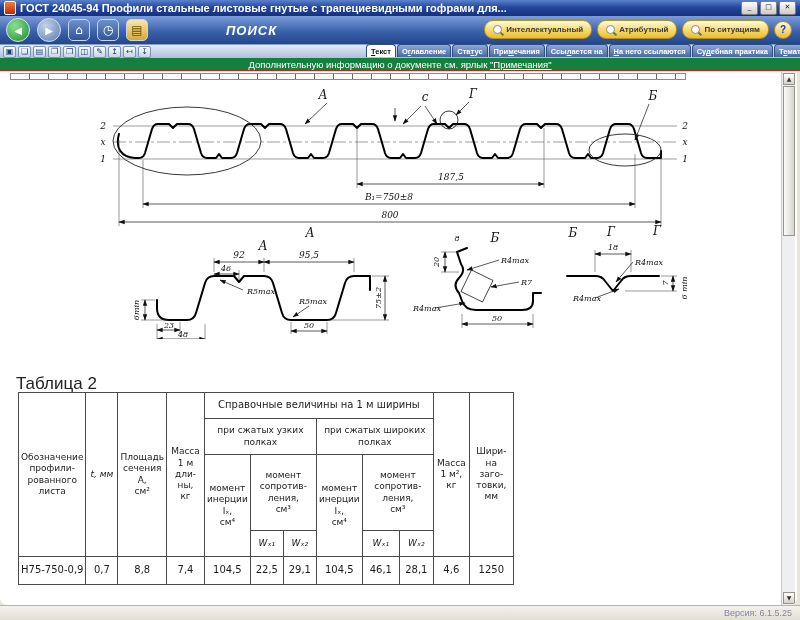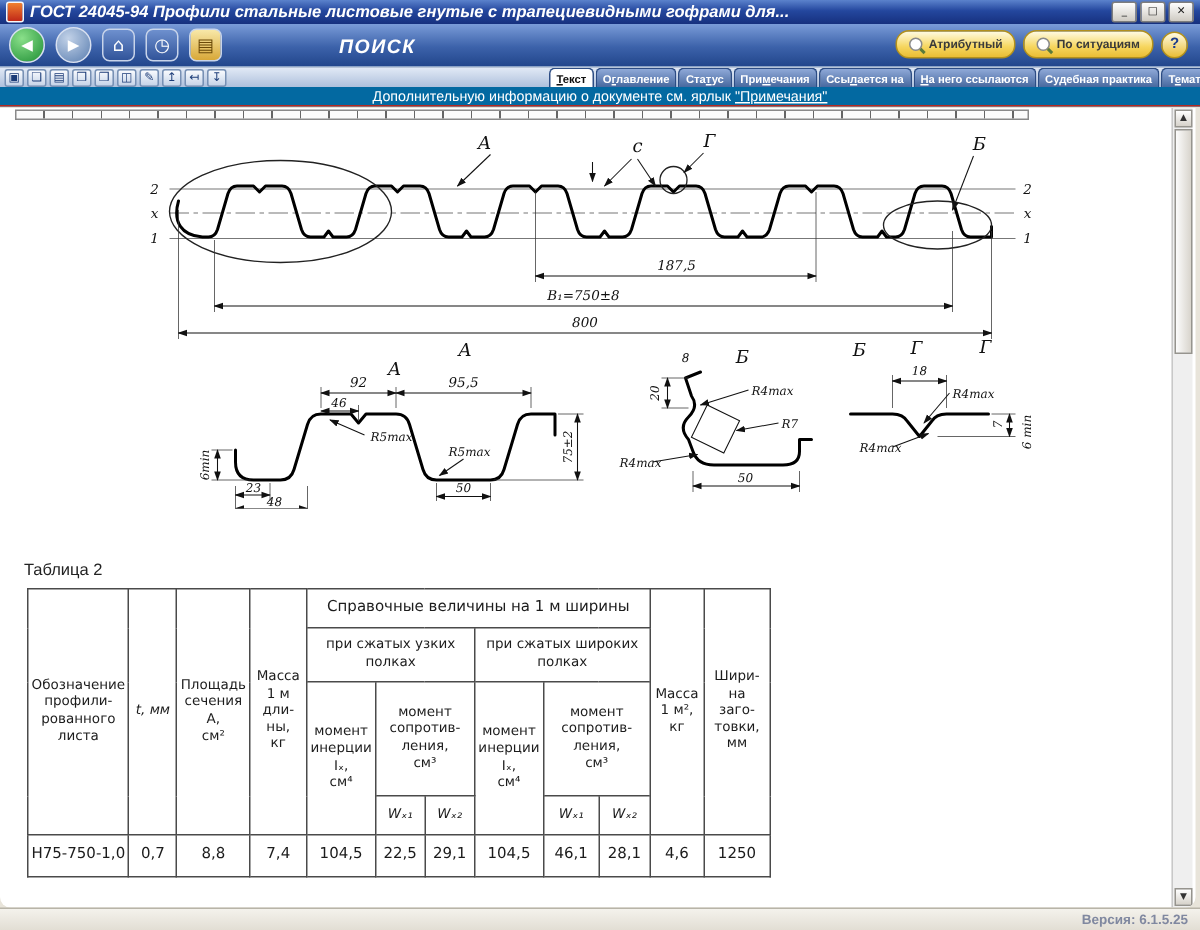--- a/index.html
+++ b/index.html
@@ -4,21 +4,21 @@
 <style>
   html,body{margin:0;padding:0;}
   .screen{position:relative;width:800px;height:620px;background:#e8e4da;overflow:hidden;
           font-family:"Liberation Sans",sans-serif;}
 
   
   .titlebar{position:absolute;top:0;left:0;width:800px;height:16px;
     background:linear-gradient(180deg,#5b82cc 0%,#24479e 45%,#16307e 100%);
     display:flex;align-items:center;padding:0 4px;box-sizing:border-box;gap:4px;}
   .doc-icon{width:10px;height:12px;background:linear-gradient(#f08030,#c02818);border:1px solid #f8f8f8;border-radius:2px;}
-  .title-text{color:#fff;font-weight:bold;font-size:11px;white-space:nowrap;overflow:hidden;flex:1;font-style:italic;}
+  .title-text{color:#fff;font-weight:bold;font-size:11px;white-space:nowrap;overflow:hidden;flex:1;}
   .win-controls{display:flex;gap:2px;}
   .win-btn{width:15px;height:12px;background:linear-gradient(#fefefe,#cfcbc3);
     border:1px solid #7d7d7d;border-radius:2px;font-family:"DejaVu Sans",sans-serif;
     font-size:7px;line-height:11px;text-align:center;color:#222;}
 
   
   .navbar{position:absolute;top:16px;left:0;width:800px;height:28px;
     background:linear-gradient(180deg,#7a9cd8 0%,#3c62aa 55%,#22468c 100%);}
   .nav-left{position:absolute;left:6px;top:2px;display:flex;gap:7px;align-items:center;}
   .nav-circle{width:24px;height:24px;border-radius:50%;border:1px solid #d8e0f0;
@@ -48,29 +48,29 @@
     font-size:10px;text-align:center;line-height:15px;}
 
   
   .toolbar2{position:absolute;top:44px;left:0;width:800px;height:14px;
     background:linear-gradient(#e2eaf6,#aebfd c0);background:linear-gradient(#e2eaf6,#aec0dc);
     border-top:1px solid #8aa2c6;box-sizing:border-box;}
   .t2-row{position:absolute;left:3px;top:1px;display:flex;gap:2px;}
   .t2{width:13px;height:12px;box-sizing:border-box;border:1px solid #7790b4;border-radius:2px;
     background:linear-gradient(#f9fbfe,#c6d4e8);color:#1c3c78;font-size:8px;line-height:10px;
     text-align:center;font-family:"DejaVu Sans",sans-serif;}
-  .tabs{position:absolute;left:366px;right:3px;top:44px;height:14px;display:flex;align-items:center;}
+  .tabs{position:absolute;left:366px;right:3px;top:44px;height:14px;display:flex;align-items:flex-start;}
   .tab{background:linear-gradient(#8fa9d8,#48699f);border:1px solid #2c4c84;border-bottom:none;
     border-radius:4px 4px 0 0;color:#fff;font-size:7.5px;font-weight:bold;
     padding:2px 4px 1px;margin-right:1px;white-space:nowrap;}
   .tab.active{background:#fff;color:#101010;}
   .tab u{text-decoration:underline;}
 
   
-  .banner{position:absolute;top:58px;left:0;width:800px;height:13px;background:#0369a1;
+  .banner{position:absolute;top:58px;left:0;width:800px;height:13px;background:#15803d;
     border-bottom:1px solid #b22а22;border-bottom:1px solid #b22a22;color:#fff;font-size:9.5px;
     text-align:center;line-height:13px;box-sizing:border-box;}
   .banner a{color:#fff;text-decoration:underline;cursor:pointer;}
 
   
   .doc{position:absolute;top:72px;left:0;width:797px;height:533px;background:#fff;
     border-radius:0 0 7px 7px;overflow:hidden;}
   .ruler{position:absolute;left:10px;top:1px;width:676px;height:7px;background:#fbfbfb;
     border:1px solid #8a8a8a;box-sizing:border-box;
     background-image:repeating-linear-gradient(90deg,transparent 0 18px,#666 18px 19px);}
@@ -78,21 +78,21 @@
     border-left:1px solid #c8c8c8;box-sizing:border-box;}
   .sb-btn{position:absolute;left:1px;width:12px;height:12px;background:linear-gradient(#ffffff,#d6d2ca);
     border:1px solid #96948e;box-sizing:border-box;font-size:6px;line-height:10px;text-align:center;
     color:#333;font-family:"DejaVu Sans",sans-serif;}
   .sb-up{top:1px;}  .sb-down{bottom:1px;}
   .sb-thumb{position:absolute;left:1px;top:14px;width:12px;height:150px;
     background:linear-gradient(90deg,#fcfcfc,#d8d4cc);border:1px solid #96948e;box-sizing:border-box;}
 
   .caption{position:absolute;top:272px;left:40px;width:700px;text-align:center;
     font-size:11px;color:#3a3a3a;}
-  .table-label{position:absolute;top:302px;left:16px;font-size:11px;color:#222;}
+  .table-label{position:absolute;top:302px;left:16px;font-size:17px;color:#222;}
 
   
   table.gost{position:absolute;top:320px;left:18px;border-collapse:collapse;table-layout:fixed;}
   table.gost td{border:1px solid #4a4a4a;font-size:9px;color:#1c1c1c;text-align:center;
     vertical-align:middle;padding:1px 2px;white-space:pre-line;line-height:1.25;
     font-family:"DejaVu Sans","Liberation Sans",sans-serif;overflow:hidden;}
   table.gost td.it{font-style:italic;}
   table.gost td.wcell{font-style:italic;font-size:9px;}
   table.gost tr.data td{font-size:10px;white-space:nowrap;}
 
@@ -105,21 +105,21 @@
   .figure .ref{stroke:#777;stroke-width:0.7;}
   .figure .cl{stroke:#777;stroke-width:0.7;stroke-dasharray:13 3 3 3;}
   .figure .enc{fill:none;stroke:#222;stroke-width:0.9;}
   .figure .dim{stroke:#111;stroke-width:0.7;marker-start:url(#ar);marker-end:url(#ar);}
   .figure .ext{stroke:#333;stroke-width:0.5;}
   .figure .ldr{stroke:#111;stroke-width:0.7;fill:none;marker-end:url(#ar);}
 
   
   .statusbar{position:absolute;bottom:0;left:0;width:800px;height:15px;
     background:linear-gradient(#f4f2ec,#e2ded4);border-top:1px solid #b8b4a8;box-sizing:border-box;}
-  .version{position:absolute;right:8px;top:2px;font-size:9px;color:#8088a0;font-weight:bold;}
+  .version{position:absolute;right:8px;top:2px;font-size:9px;color:#8088a0;}
 </style>
 </head>
 <body>
 
 <div class="screen">
 
   <div class="titlebar">
     <div class="doc-icon"></div>
     <div class="title-text">ГОСТ 24045-94 Профили стальные листовые гнутые с трапециевидными гофрами для...</div>
     <div class="win-controls">
@@ -136,20 +136,24 @@
         </div>
       <div class="nav-circle c-fwd">
           <span>▶</span>
         </div>
       <div class="nav-sq"><span>⌂</span></div>
       <div class="nav-sq"><span>◷</span></div>
       <div class="nav-sq sq-gold"><span>▤</span></div>
     </div>
     <div class="poisk">ПОИСК</div>
     <div class="pill-row">
+      <div class="pill">
+        <span class="lens"></span>
+        <span>Интеллектуальный</span>
+      </div>
       <div class="pill">
         <span class="lens"></span>
         <span>Атрибутный</span>
       </div>
       <div class="pill">
         <span class="lens"></span>
         <span>По ситуациям</span>
       </div>
       <div class="help-btn">?</div>
     </div>
@@ -407,21 +411,21 @@
 ления,
 см³</td>
       </tr>
       <tr style="height:26px">
         <td class="wcell">Wₓ₁</td>
         <td class="wcell">Wₓ₂</td>
         <td class="wcell">Wₓ₁</td>
         <td class="wcell">Wₓ₂</td>
       </tr>
       <tr class="data" style="height:28px">
-        <td>Н75-750-1,0</td>
+        <td>Н75-750-0,9</td>
         <td>0,7</td>
         <td>8,8</td>
         <td>7,4</td>
         <td>104,5</td>
         <td>22,5</td>
         <td>29,1</td>
         <td>104,5</td>
         <td>46,1</td>
         <td>28,1</td>
         <td>4,6</td>

